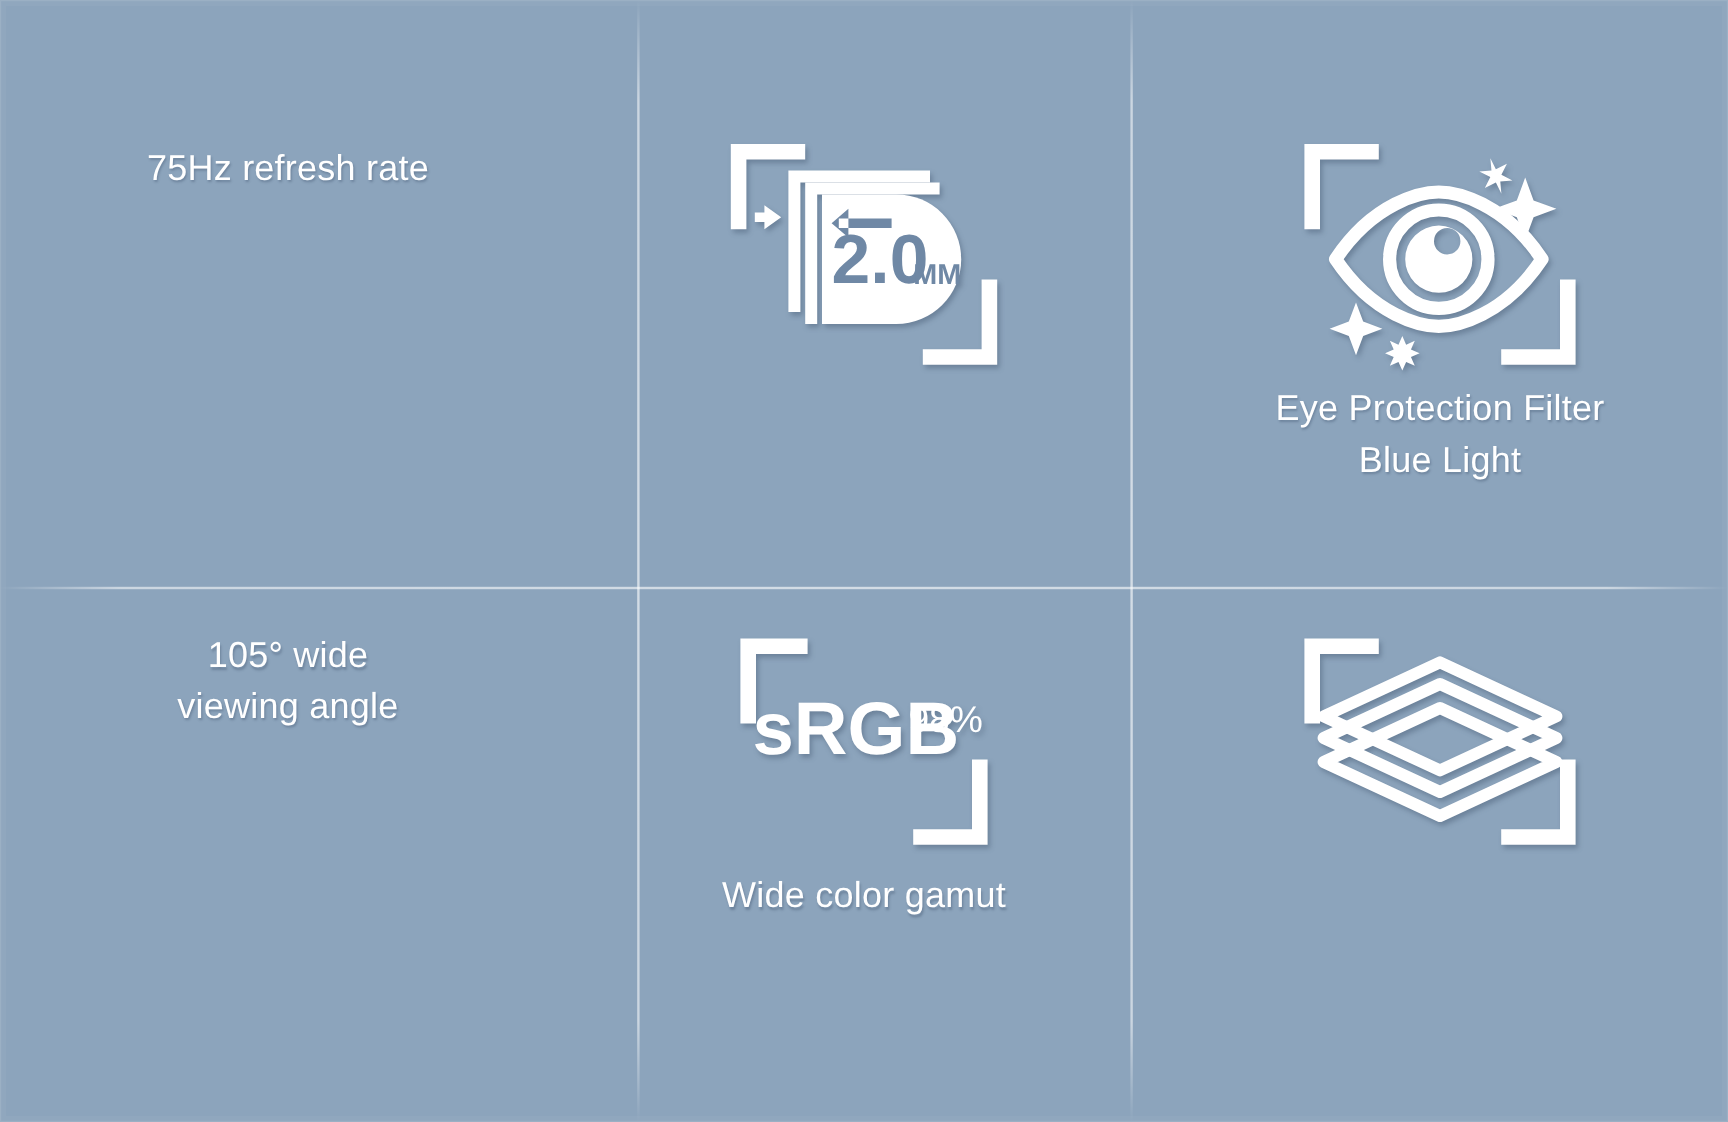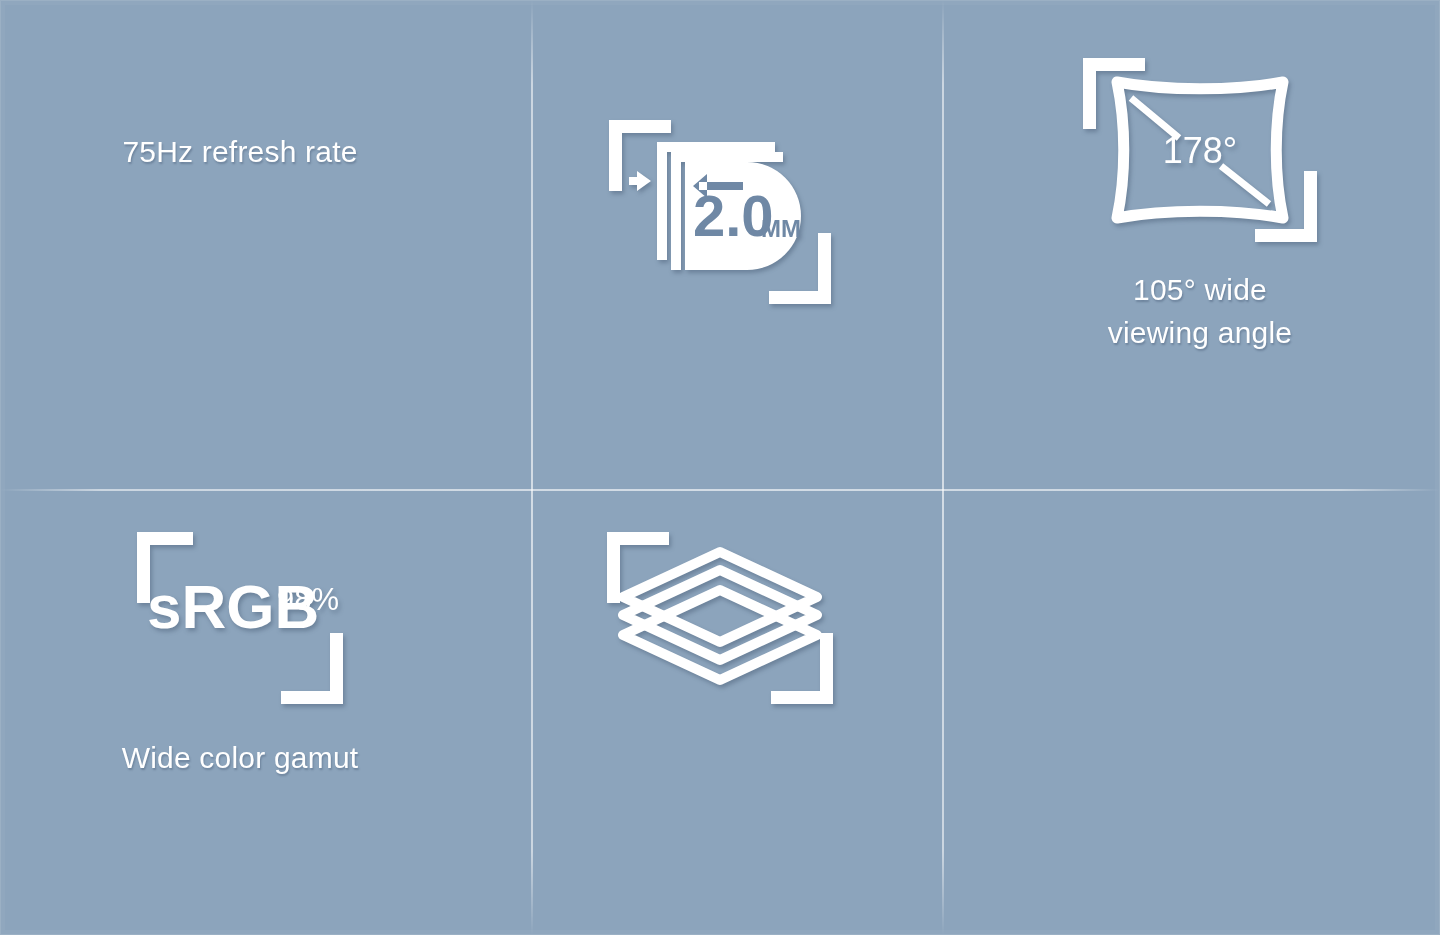--- a/index.html
+++ b/index.html
@@ -30,21 +30,21 @@
     align-items:center;
     justify-content:flex-start;
   }
   .icon-wrap{
     position:relative;
     width:250px;height:200px;
     filter:drop-shadow(2px 3px 2px rgba(40,60,85,.32));
   }
   .icon-wrap svg{display:block;width:250px;height:200px;}
   .caption{
-    margin-top:19px;
+    margin-top:8px;
     color:#ffffff;
     font-size:30px;
     line-height:1.43;
     font-weight:400;
     text-align:center;
     letter-spacing:.2px;
     text-shadow:1px 2px 2px rgba(45,65,90,.33);
     white-space:pre-line;
   }
   
@@ -100,34 +100,46 @@
 
         <path class="wh" d="M34 63 h8 v-6 l14 10 l-14 10 v-6 h-8 Z" transform="translate(0,2)"></path>
 
         <path d="M104 70 h44 v8 h-44 Z M112 62 l-14 12 l14 12 Z" fill="#6f88a5"></path>
         <text x="98" y="124" fill="#6f88a5" font-family="Liberation Sans, sans-serif" font-size="58" font-weight="700">2.0</text>
         <text x="166" y="125" fill="#6f88a5" font-family="Liberation Sans, sans-serif" font-size="24" font-weight="700">MM</text>
       </svg>
     </div>
   </div>
 
+  <div class="cell row1" style="padding-top:112px">
+    <div class="icon-wrap">
+      <svg viewBox="0 0 250 200">
+        <path class="wh" d="M12 8 h62 v13 H25 v58 H12 Z"></path>
+        <path class="wh" d="M238 192 h-62 v-13 h49 v-58 h13 Z"></path>
+
+        <path class="st" stroke-width="11" stroke-linejoin="round" d="M38 104 C70 56 110 48 124 48 C138 48 178 56 210 104 C178 152 138 160 124 160 C110 160 70 152 38 104 Z"></path>
+
+        <circle class="st" stroke-width="11" cx="124" cy="104" r="41"></circle>
+
+        <path class="wh" d="M124 76 a28 28 0 1 0 0 56 a28 28 0 0 0 0 -56 Z M131 78 a11 11 0 1 1 0 22 a11 11 0 0 1 0 -22 Z" fill-rule="evenodd"></path>
+
+        <path class="wh" d="M196 36 l7 19 l19 7 l-19 7 l-7 19 l-7 -19 l-19 -7 l19 -7 Z"></path>
+
+        <path class="wh" d="M172 22 l5 10 l10 -5 l-5 10 l10 5 l-11 1 l1 11 l-5 -10 l-10 5 l5 -10 l-10 -5 l11 -1 Z" transform="translate(-6,-4) scale(.92) translate(16,4)"></path>
+
+        <path class="wh" d="M55 140 l6 16 l16 6 l-16 6 l-6 16 l-6 -16 l-16 -6 l16 -6 Z"></path>
+
+        <path class="wh" d="M92 168 l4 9 l9 -4 l-4 9 l9 4 l-9 4 l4 9 l-9 -4 l-4 9 l-4 -9 l-9 4 l4 -9 l-9 -4 l9 -4 l-4 -9 l9 4 Z" transform="scale(.8) translate(25,42)"></path>
+      </svg>
+    </div>
+    <div class="caption">Eye Protection Filter
+Blue Light</div>
+  </div>
 
   <div class="cell row2" style="padding-top:50px">
-    <div class="icon-wrap">
-      <svg viewBox="0 0 250 200">
-        <path class="wh" d="M8 8 h62 v13 H21 v58 H8 Z"></path>
-        <path class="wh" d="M242 192 h-62 v-13 h49 v-58 h13 Z"></path>
-
-        <path class="st" stroke-width="11" stroke-linejoin="round" d="M42 32 C90 41 160 41 208 32 C199 74 199 126 208 168 C160 159 90 159 42 168 C51 126 51 74 42 32 Z"></path>
-
-        <path class="st" stroke-width="7" d="M56 48 L104 88"></path>
-        <path class="st" stroke-width="7" d="M146 116 L194 154"></path>
-        <text class="wh" x="125" y="113" text-anchor="middle" font-family="Liberation Sans, sans-serif" font-size="36" font-weight="400">178°</text>
-      </svg>
-    </div>
     <div class="caption">105° wide
 viewing angle</div>
   </div>
 
   <div class="cell row2" style="padding-top:50px">
     <div class="icon-wrap">
       <svg viewBox="0 0 250 200">
         <path class="wh" d="M22 14 h56 v13 H35 v58 H22 Z"></path>
         <path class="wh" d="M228 186 h-62 v-13 h49 v-58 h13 Z"></path>
         <text class="wh" x="32" y="110" font-family="Liberation Sans, sans-serif" font-size="62" font-weight="700">sRGB</text>

